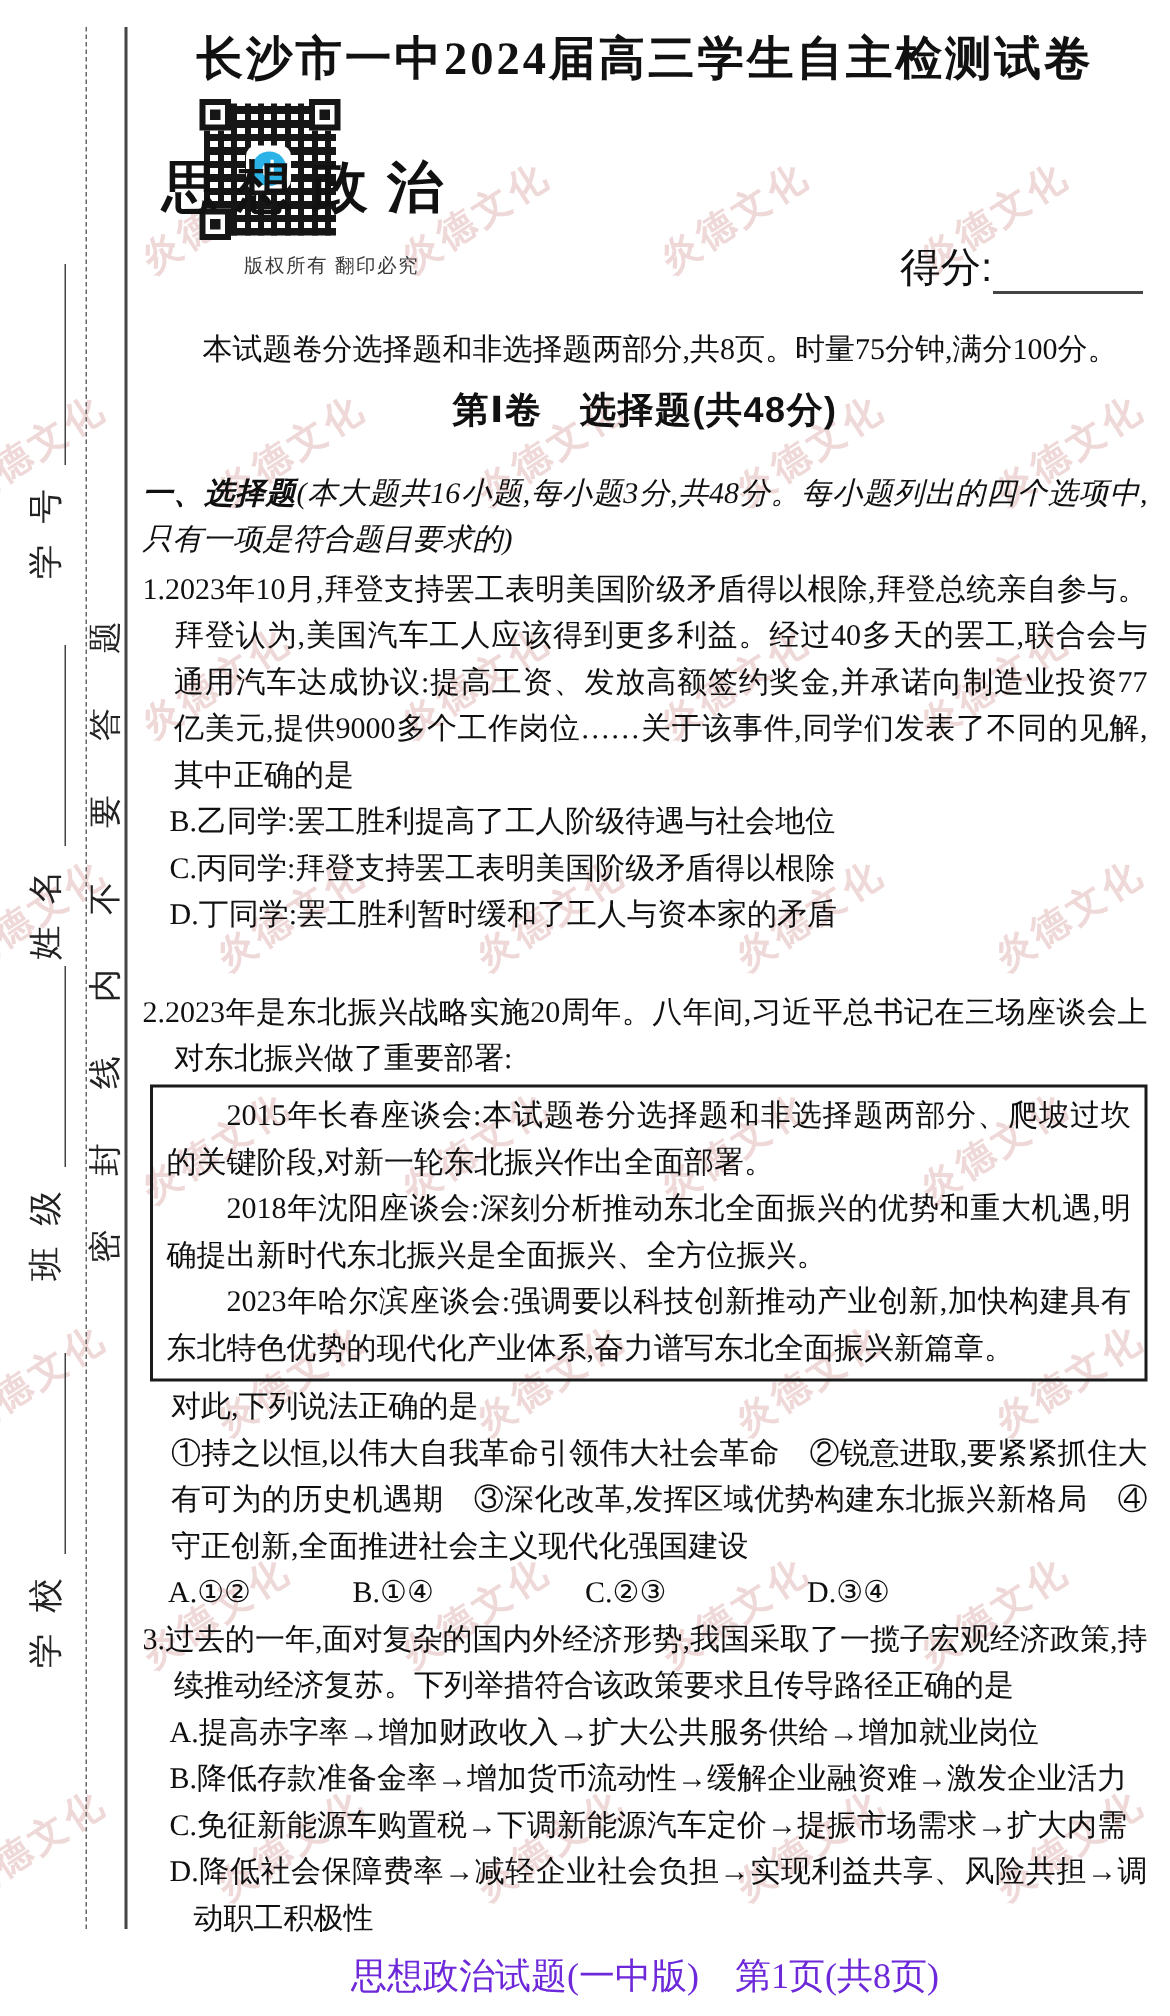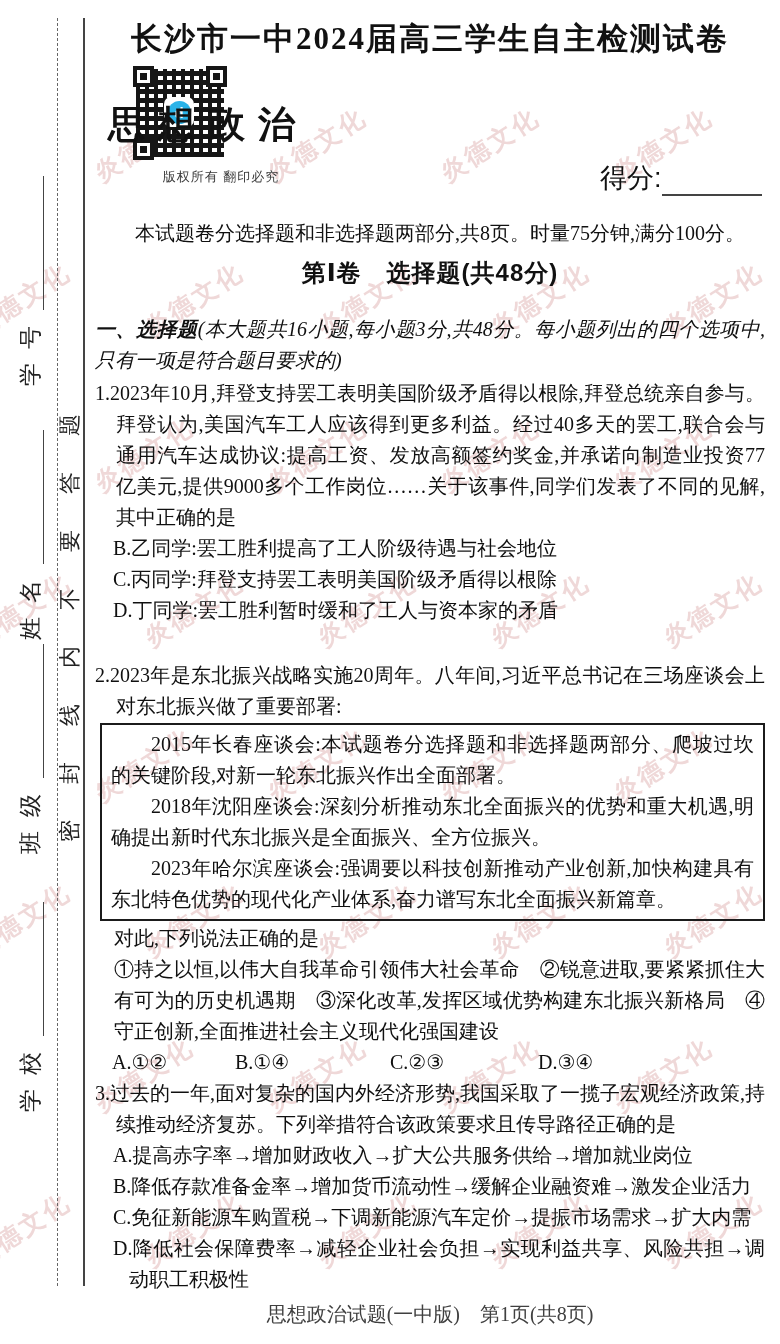--- a/index.html
+++ b/index.html
@@ -94,21 +94,21 @@
   }
   .material-box p{margin:0; text-indent:2em;}
   .followup{padding-left:19px;}
   .items{padding-left:19px;}
   .optrow{position:relative; height:31px;}
   .optrow span{position:absolute; top:0; white-space:nowrap;}
   .optrow span:nth-child(1){left:17px;}
   .optrow span:nth-child(2){left:140px;}
   .optrow span:nth-child(3){left:295px;}
   .optrow span:nth-child(4){left:443px;}
-  #footer{top:1301px; left:0; width:670px; text-align:center; font-size:20px; color:#404040;}
+  #footer{top:1301px; left:0; width:670px; text-align:center; font-size:24px; color:#6d28d9;}
 </style>
 </head>
 <body>
 
 <div id="sheet">
 
   <div id="wm-layer">
       <span class="wm" style="left: 88px; top: 128px;">炎德文化</span>
       <span class="wm" style="left: 261px; top: 128px;">炎德文化</span>
       <span class="wm" style="left: 434px; top: 128px;">炎德文化</span>

